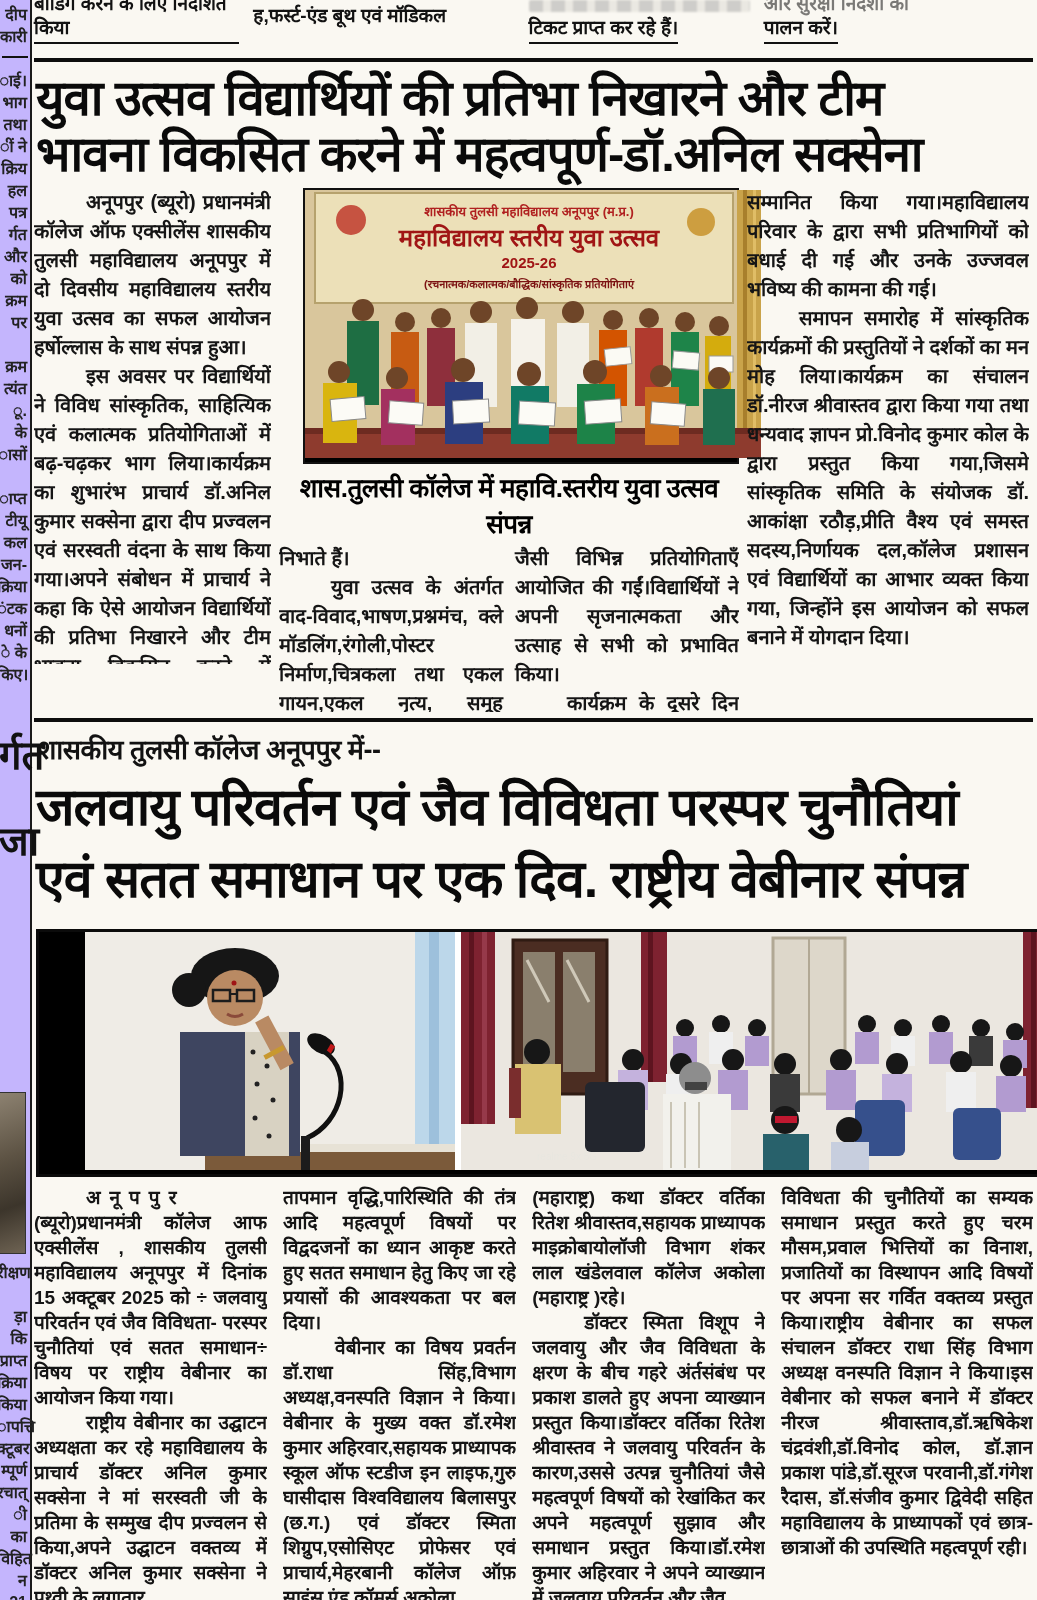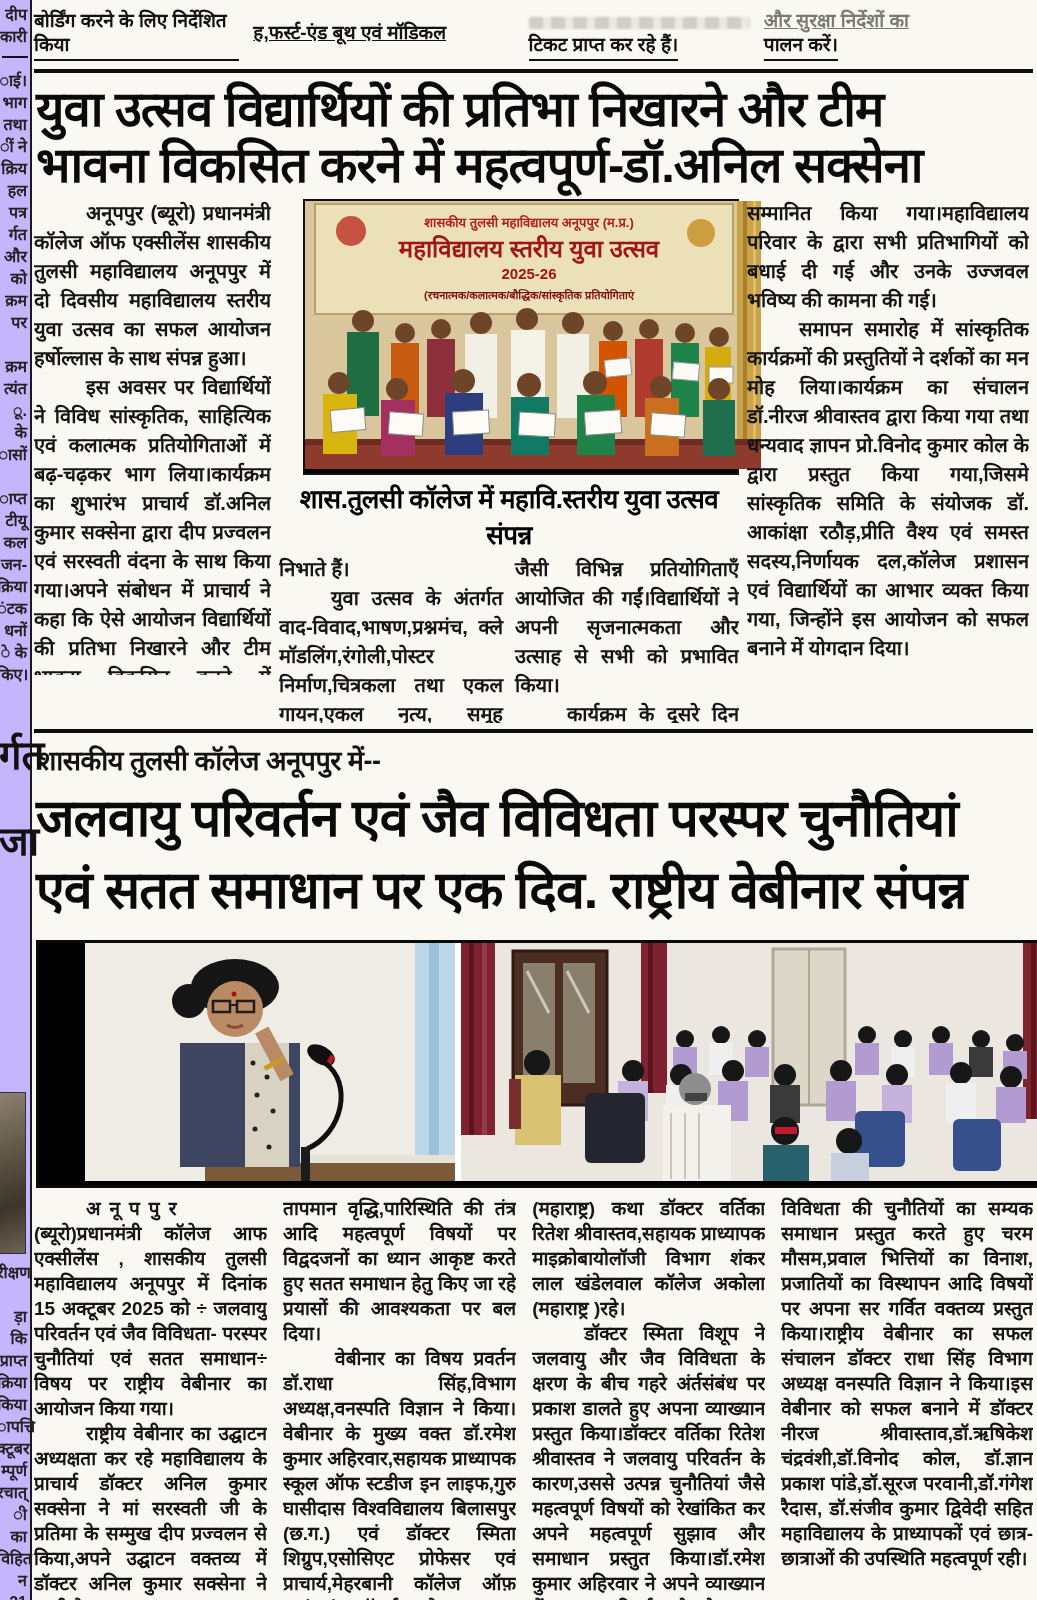--- a/index.html
+++ b/index.html
@@ -29,21 +29,21 @@
     background:linear-gradient(160deg,#8d8271 0%,#5d5344 40%,#3c352b 70%,#6e6353 100%);
     border:1px solid #333;
   }
   .frag-bottom{top:1262px;}
   .frag-rule{position:absolute;right:2px;width:26px;border-top:2px solid #111;}
   
   .content{position:absolute;left:34px;top:0;width:999px;}
   
   .top-strip{
     display:flex;gap:14px;align-items:flex-end;
-    padding:2px 0 8px 0;border-bottom:4px solid #0d0d0d;height:73px;box-sizing:border-box;text-decoration:underline;
+    padding:2px 0 14px 0;border-bottom:4px solid #0d0d0d;height:62px;box-sizing:border-box;
   }
   .top-seg{font-size:19px;font-weight:700;line-height:24px;position:relative;}
   .top-seg .u{border-bottom:2px solid #111;padding-bottom:2px;display:inline-block;}
   .smudge{
     height:12px;background:repeating-linear-gradient(90deg,#9a9a9a 0 14px,#d8d6cf 14px 22px);
     opacity:.45;filter:blur(1px);margin-bottom:4px;border-radius:2px;
   }
   .faint{opacity:.55;filter:blur(.4px);}
   
   .headline{

